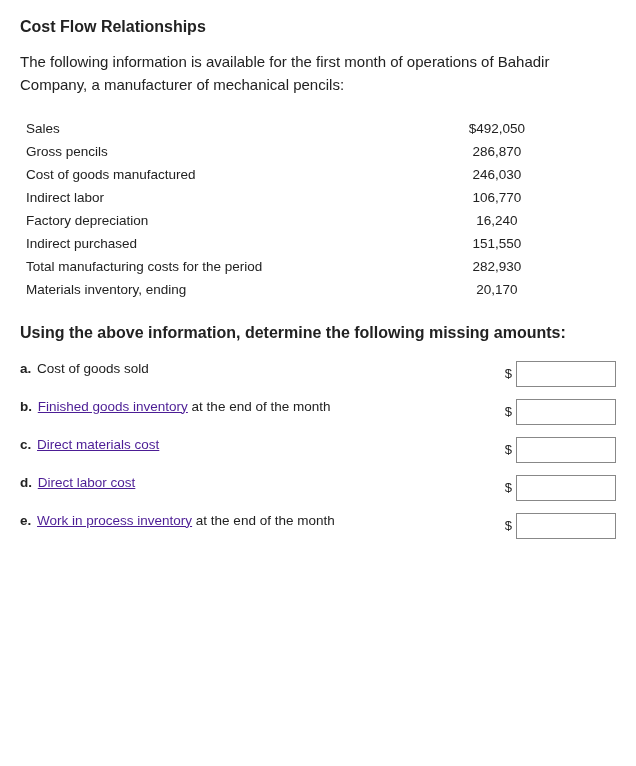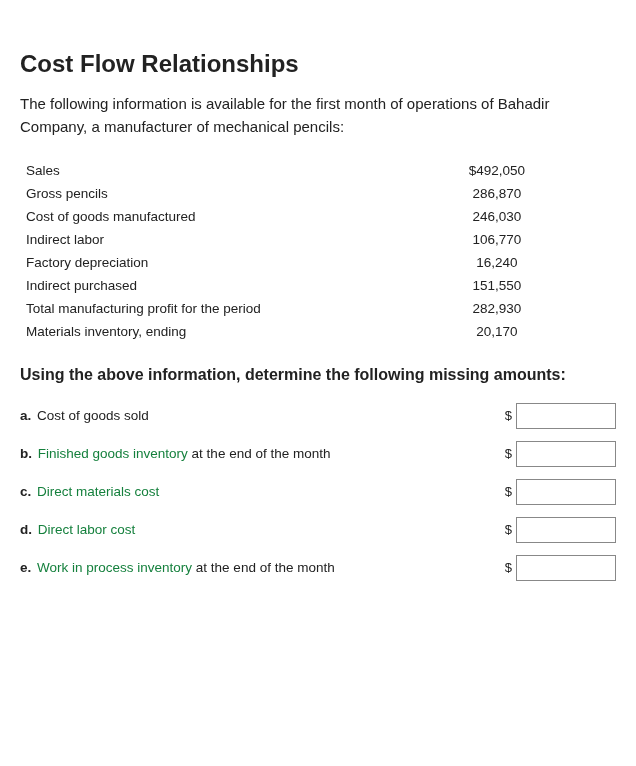--- a/index.html
+++ b/index.html
@@ -10,24 +10,23 @@
     body {
       font-family: Arial, sans-serif;
       font-size: 14px;
       background: #fff;
       color: #222;
       padding: 18px 20px;
       width: 636px;
       min-height: 766px;
     }
     h1 {
-      font-size: 24px;
+      font-size: 16px;
       font-weight: bold;
       margin-bottom: 14px;
-      margin-top: 32px;
     }
     .intro {
       font-size: 15px;
       line-height: 1.55;
       margin-bottom: 18px;
     }
     .data-table {
       width: 100%;
       border-collapse: collapse;
       margin-bottom: 20px;
@@ -49,35 +48,35 @@
       font-size: 16px;
       font-weight: bold;
       line-height: 1.5;
       margin-bottom: 16px;
     }
     .questions {
       width: 100%;
     }
     .question-row {
       display: flex;
-      align-items: center;
       margin-bottom: 12px;
       gap: 28px;
     }
     .question-label {
       flex: 1;
       font-size: 13.5px;
       color: #222;
     }
     .question-label .letter {
       font-weight: bold;
       margin-right: 2px;
     }
     .question-label .highlight {
-      color: #15803d;
+      color: #4c1d95;
+      text-decoration: underline;
     }
     .input-group {
       display: flex;
       align-items: center;
       gap: 2px;
     }
     .dollar-sign {
       font-size: 13px;
       margin-right: 2px;
     }
@@ -117,21 +116,21 @@
       </tr>
       <tr>
         <td>Factory depreciation</td>
         <td>16,240</td>
       </tr>
       <tr>
         <td>Indirect purchased</td>
         <td>151,550</td>
       </tr>
       <tr>
-        <td>Total manufacturing profit for the period</td>
+        <td>Total manufacturing costs for the period</td>
         <td>282,930</td>
       </tr>
       <tr>
         <td>Materials inventory, ending</td>
         <td>20,170</td>
       </tr>
     </tbody>
 </table>
 
 <div class="section-header">Using the above information, determine the following missing amounts:</div>

